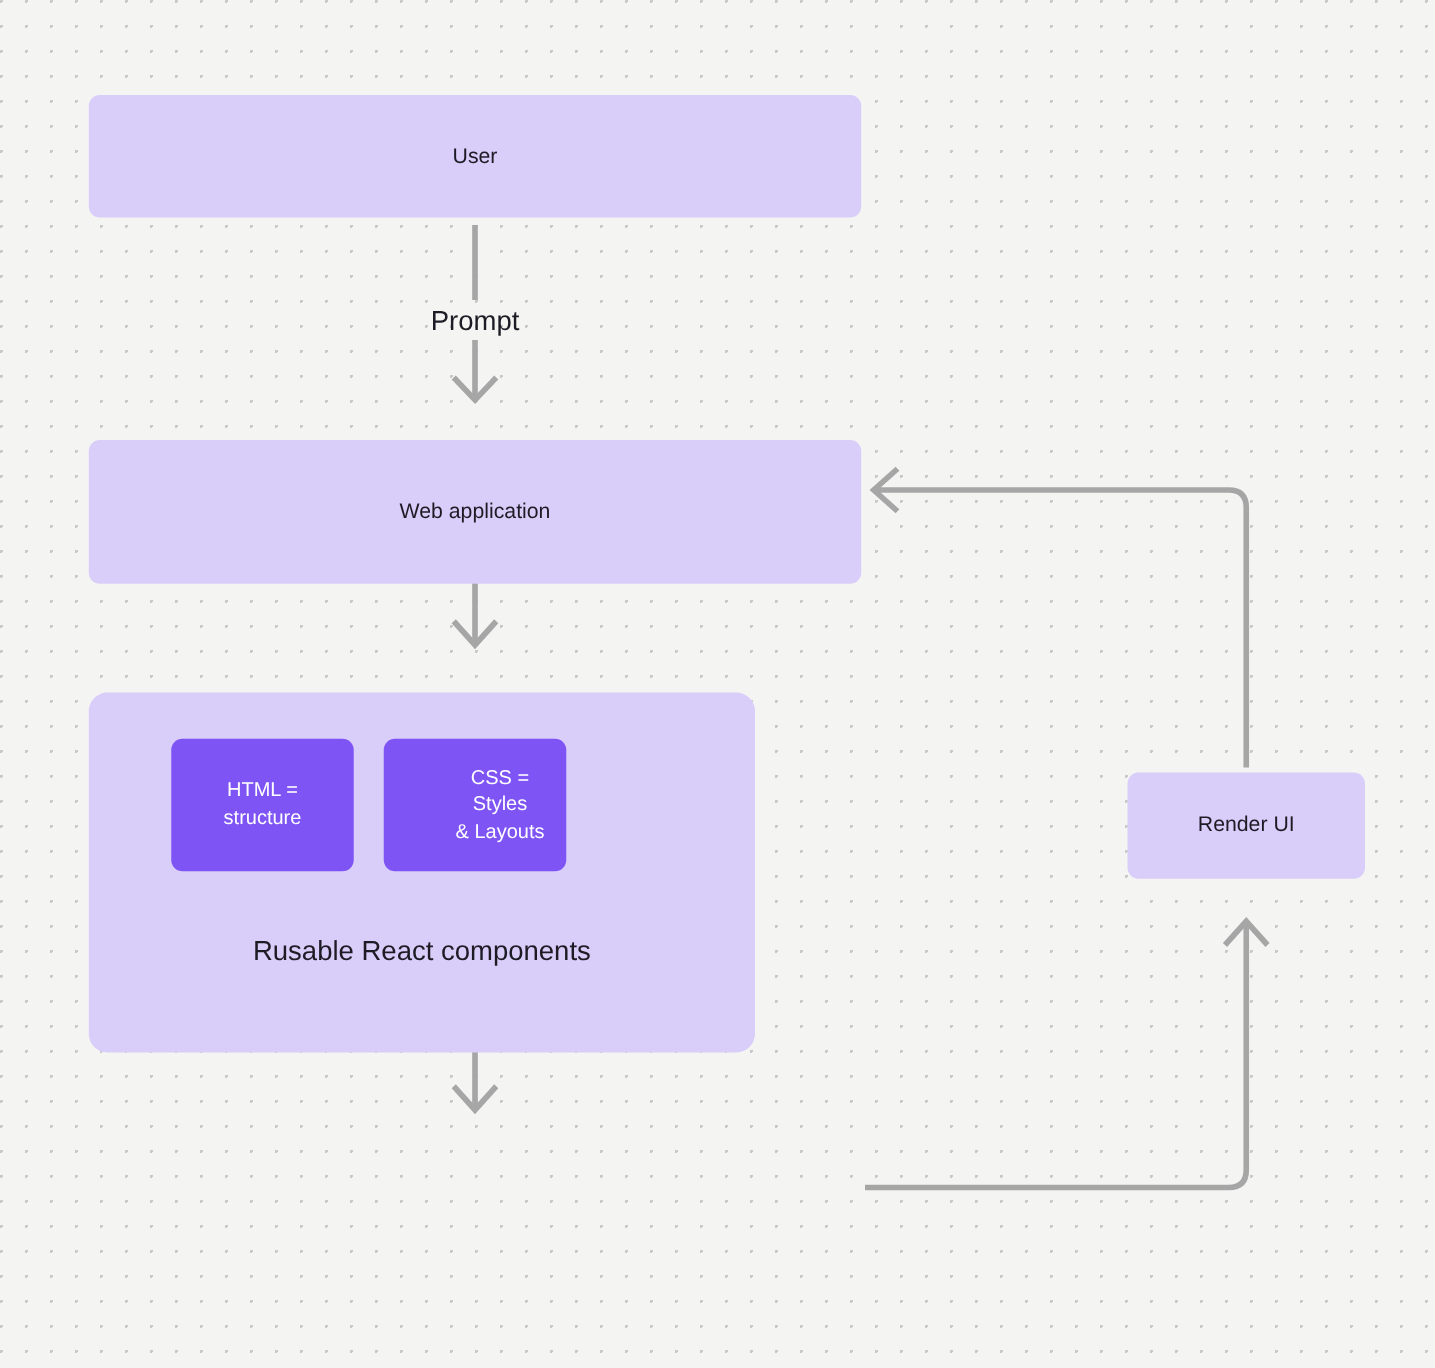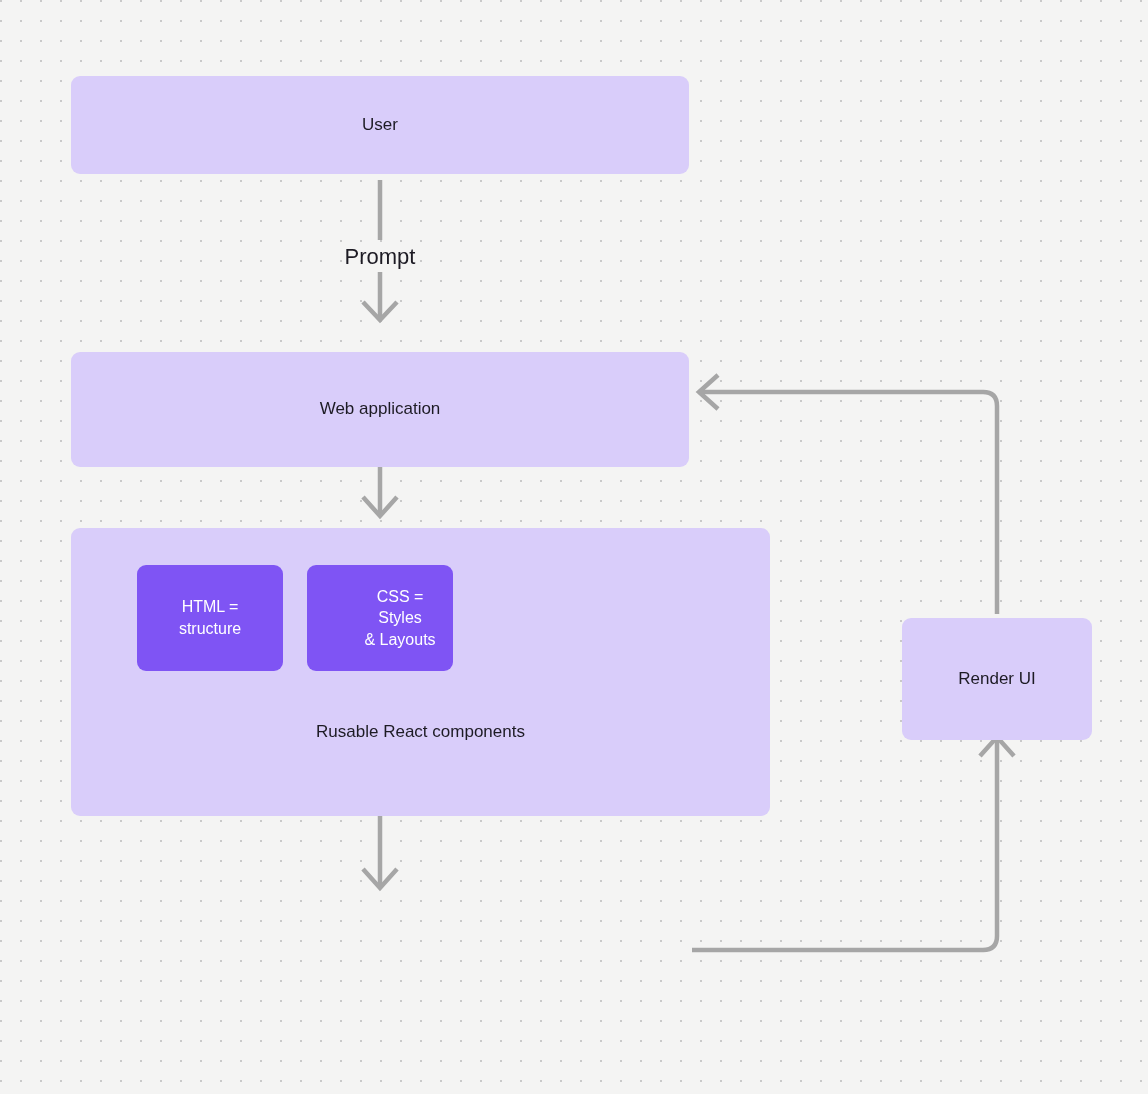--- a/index.html
+++ b/index.html
@@ -49,21 +49,21 @@
     background: #d9cdfa;
     display: block;
   }
 
   .group-caption {
     position: absolute;
     left: 0;
     right: 0;
     text-align: center;
     color: #1d1b24;
-    font-size: 17px;
+    font-size: 22px;
   }
 
   .edge-svg {
     position: absolute;
     left: 0;
     top: 0;
     width: 1148px;
     height: 1094px;
     overflow: visible;
     pointer-events: none;
@@ -131,38 +131,38 @@
   <div class="node node-outer" style="left:71px; top:64px; width:618px; height:98px;margin-top:12px;">
     <span>User</span>
   </div>
 
   <div class="edge-label" style="left:380px; top:257px;">Prompt</div>
 
   <div class="node node-outer" style="left:71px; top:352px; width:618px; height:115px;">
     <span>Web application</span>
   </div>
 
-  <div class="node node-group" style="left:71px; top:528px; width:699px; height:288px;">
+  <div class="node node-group" style="left:71px; top:554px; width:533px; height:288px;border-radius:15px;">
 
     <div class="node node-inner" style="left:66px; top:37px; width:146px; height:106px;">
       <span>
         <span>HTML =</span><br>
         <span>structure</span>
       </span>
     </div>
 
     <div class="node node-inner" style="left:236px; top:37px; width:146px; height:106px;padding-left:46px;">
       <span>
         <span>CSS = Styles</span><br>
         <span>&amp; Layouts</span>
       </span>
     </div>
 
 
     <div class="group-caption" style="top:194px;">Rusable React components</div>
   </div>
 
 
-  <div class="node node-outer" style="left:902px; top:618px; width:190px; height:122px;">
+  <div class="node node-outer" style="left:902px; top:618px; width:190px; height:85px;">
     <span>Render UI</span>
   </div>
 
 </div>
 
 </body></html>

